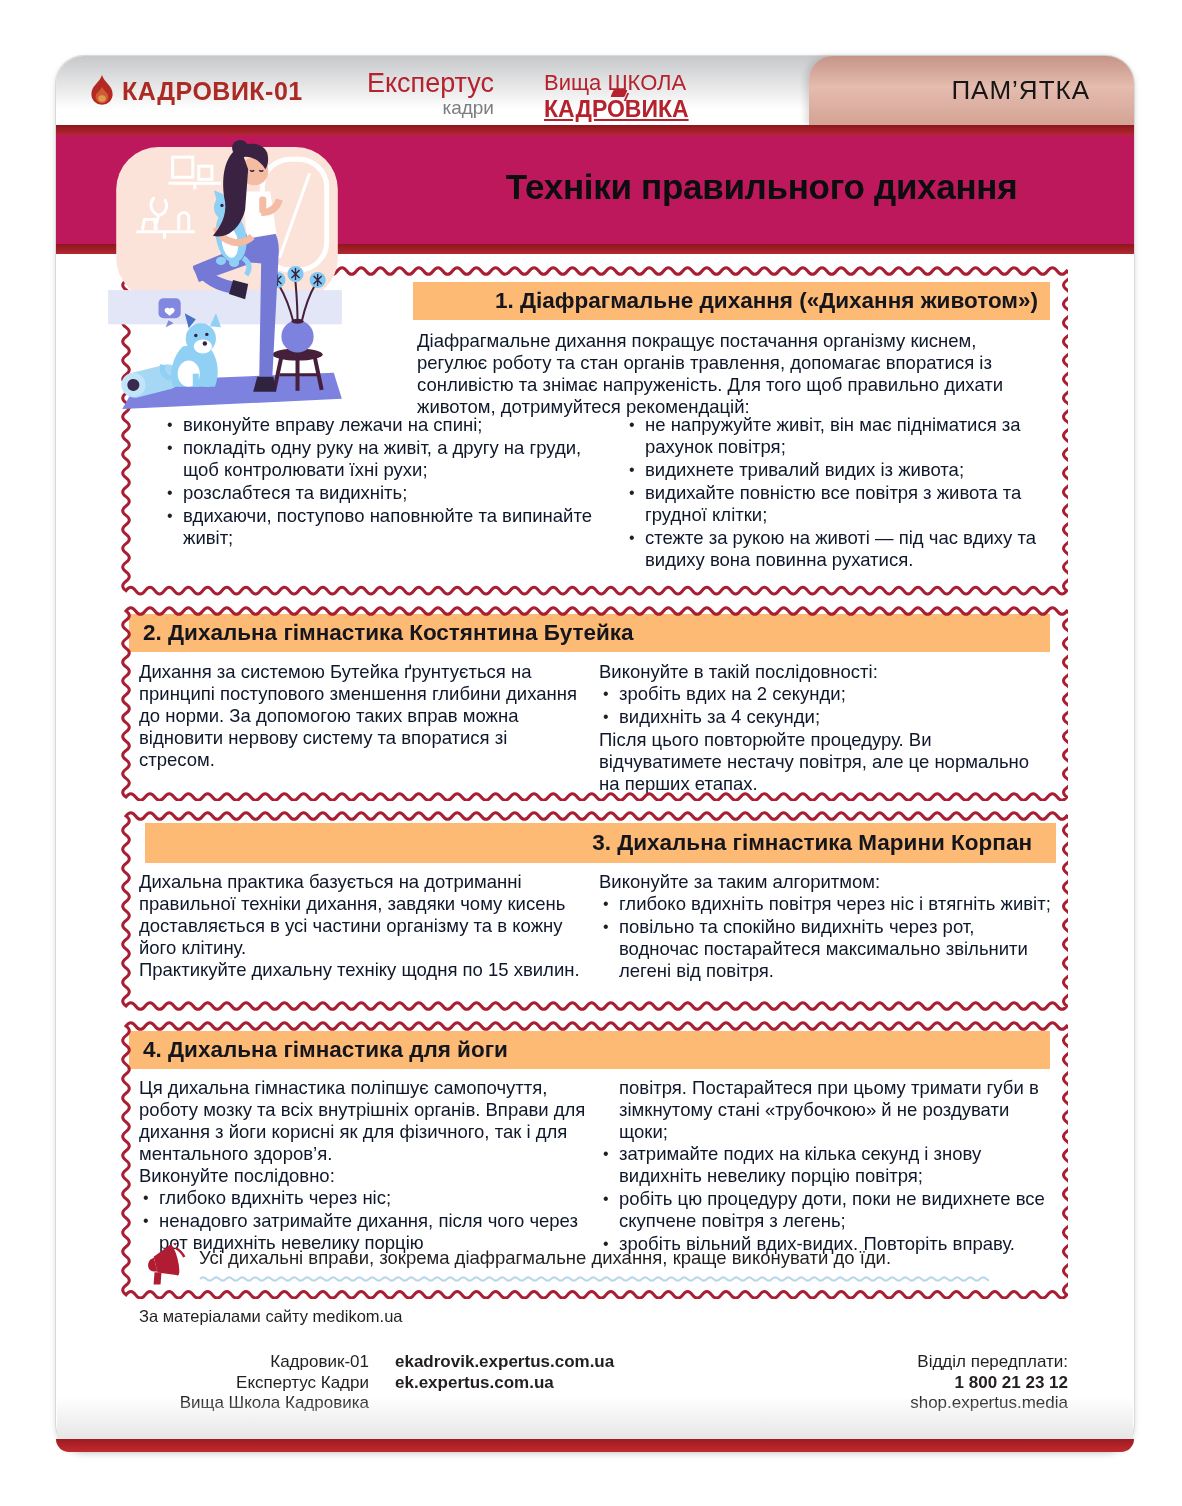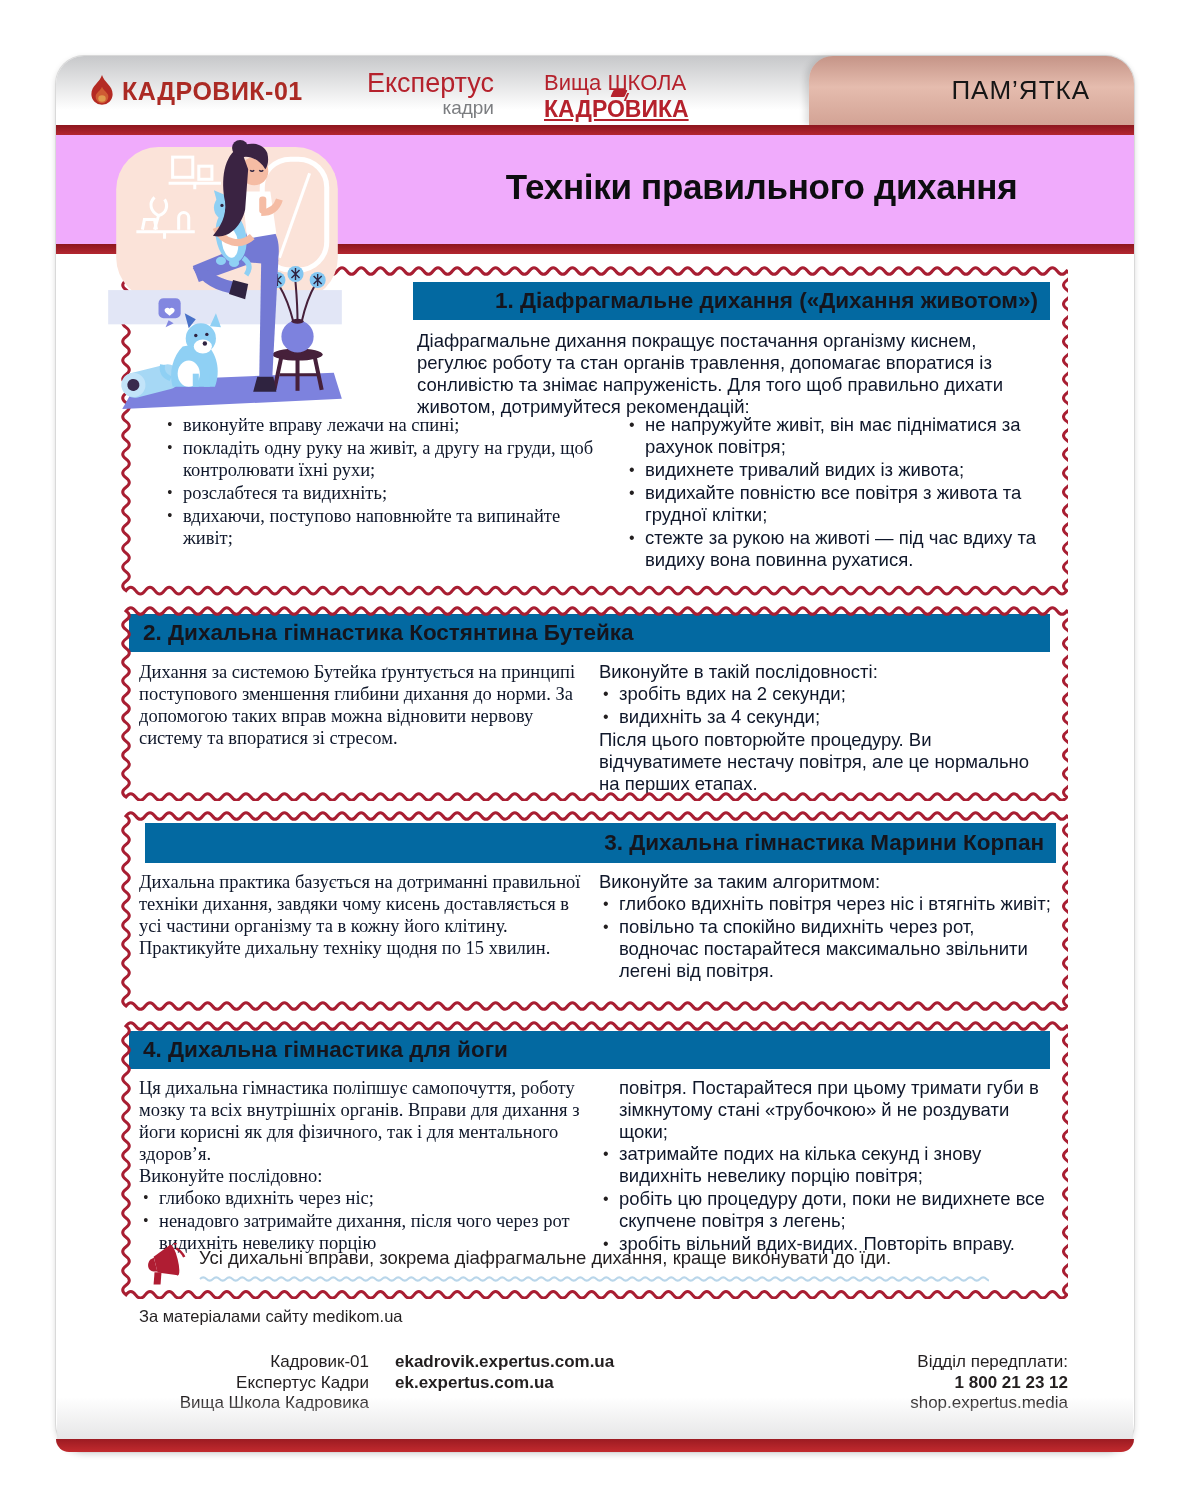--- a/index.html
+++ b/index.html
@@ -37,48 +37,48 @@
     background:linear-gradient(180deg,#c59487 0%, #e5bcae 45%, #d3a395 100%);
     box-shadow:-4px 0 6px rgba(0,0,0,.12);
     display:flex; align-items:center; justify-content:flex-end;
     font-size:26px; color:#161616; letter-spacing:1px; padding-right:44px;
   }
   .red-rule { position:absolute; left:0; right:0; height:10px;
     background:linear-gradient(#8d161e,#b32730); }
   .rule1 { top:69px; }
   .rule2 { top:188px; }
   
-  .title-band { position:absolute; left:0; right:0; top:79px; height:109px; background:#f0abfc; }
+  .title-band { position:absolute; left:0; right:0; top:79px; height:109px; background:#be185d; }
   .page-title { position:absolute; left:375px; right:42px; top:32px;
     font-size:35px; font-weight:bold; color:#0d0d10; text-align:center; letter-spacing:-.3px; }
   
   .illus { position:absolute; left:52px; top:83px; width:234px; height:278px; z-index:6; pointer-events:none; }
   
   .content { position:absolute; left:65px; right:66px; top:198px; }
   .wavy-box { position:relative; width:100%; }
   .wave-svg, .uwave-svg { position:absolute; left:0; top:0; pointer-events:none; }
   .box1 { height:330px; margin-top:12px; }
   .box2 { height:195px; margin-top:10px; }
   .box3 { height:200px; margin-top:10px; }
   .box4 { height:278px; margin-top:10px; }
   .sec-head {
-    position:absolute; background:#0369a1; color:#15151d;
+    position:absolute; background:#fdba74; color:#15151d;
     font-weight:bold; font-size:22.5px; display:flex; align-items:center;
   }
   .b1-head { left:292px; right:18px; top:16px; height:38px; justify-content:flex-end; padding-right:12px; }
   .b2-head { left:8px;  right:18px; top:8px;  height:38px; padding-left:14px; }
-  .b3-head { left:24px; right:12px; top:12px; height:40px; justify-content:flex-end; padding-right:12px; }
+  .b3-head { left:24px; right:12px; top:12px; height:40px; justify-content:flex-end; padding-right:24px; }
   .b4-head { left:8px;  right:18px; top:10px; height:38px; padding-left:14px; }
   .bodytext { font-size:18.5px; line-height:22px; color:#0f172a; }
   .b1-intro { position:absolute; left:296px; top:64px; width:630px; }
   .b1-cols  { position:absolute; left:42px; right:18px; top:148px; display:flex; }
   .b1-note  { position:absolute; left:18px; top:294px; }
   .cols { position:absolute; left:18px; right:16px; display:flex; }
   .b2-cols { top:55px; } .b3-cols { top:60px; } .b4-cols { top:56px; }
-  .col-l { width:448px; flex:none;font-family:Liberation Serif, serif; }
+  .col-l { width:448px; flex:none; }
   .col-r { margin-left:12px; flex:1; }
   ul.blist { list-style:none; }
   ul.blist li { position:relative; padding-left:20px; margin-bottom:1px; }
   ul.blist li:before { content:"•"; position:absolute; left:4px; top:0; font-size:16px; color:#231f20; }
   .hang { padding-left:20px; }
   .callout-row { position:absolute; left:22px; right:16px; top:220px; }
   .mega { position:absolute; left:0; top:2px; width:44px; height:42px; }
   .callout-text { position:absolute; left:56px; top:6px; right:10px; font-size:18.5px; }
   .callout-underline { position:absolute; left:56px; top:33px; width:790px; height:9px; }
   .source-note { margin:8px 0 0 18px; font-size:16.5px; }

